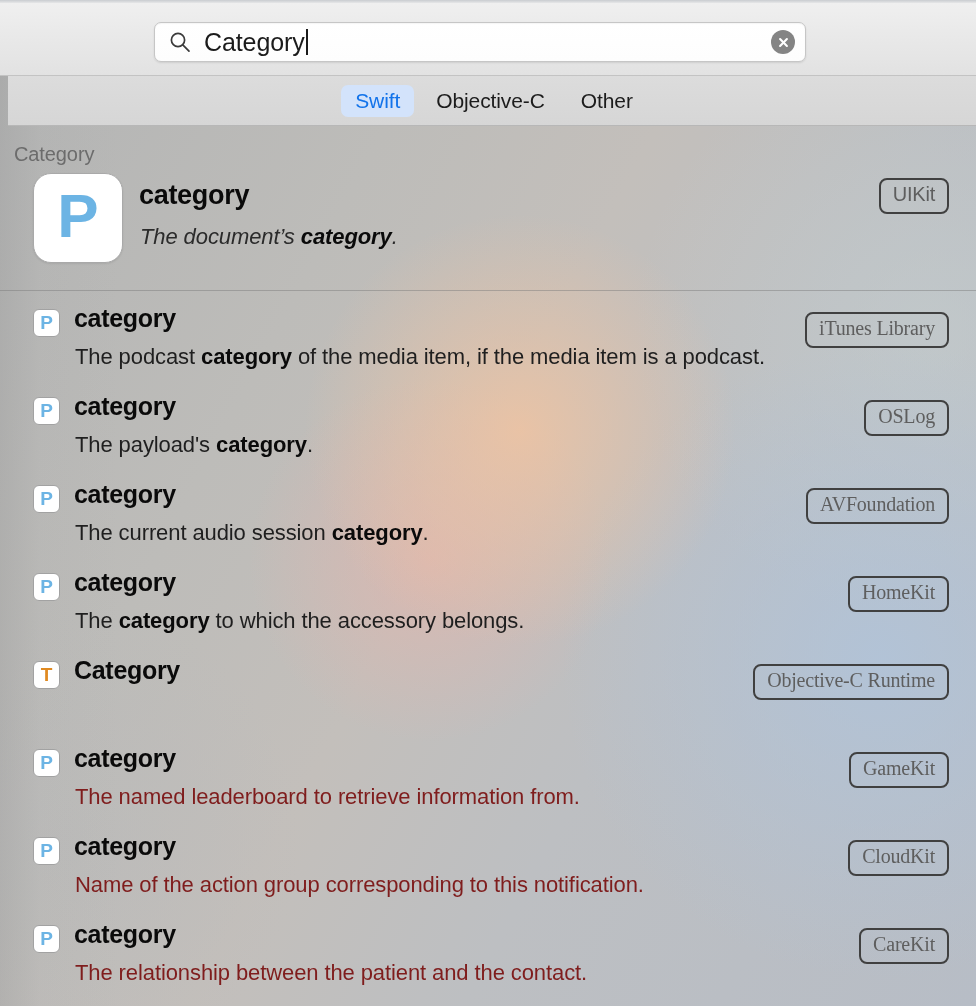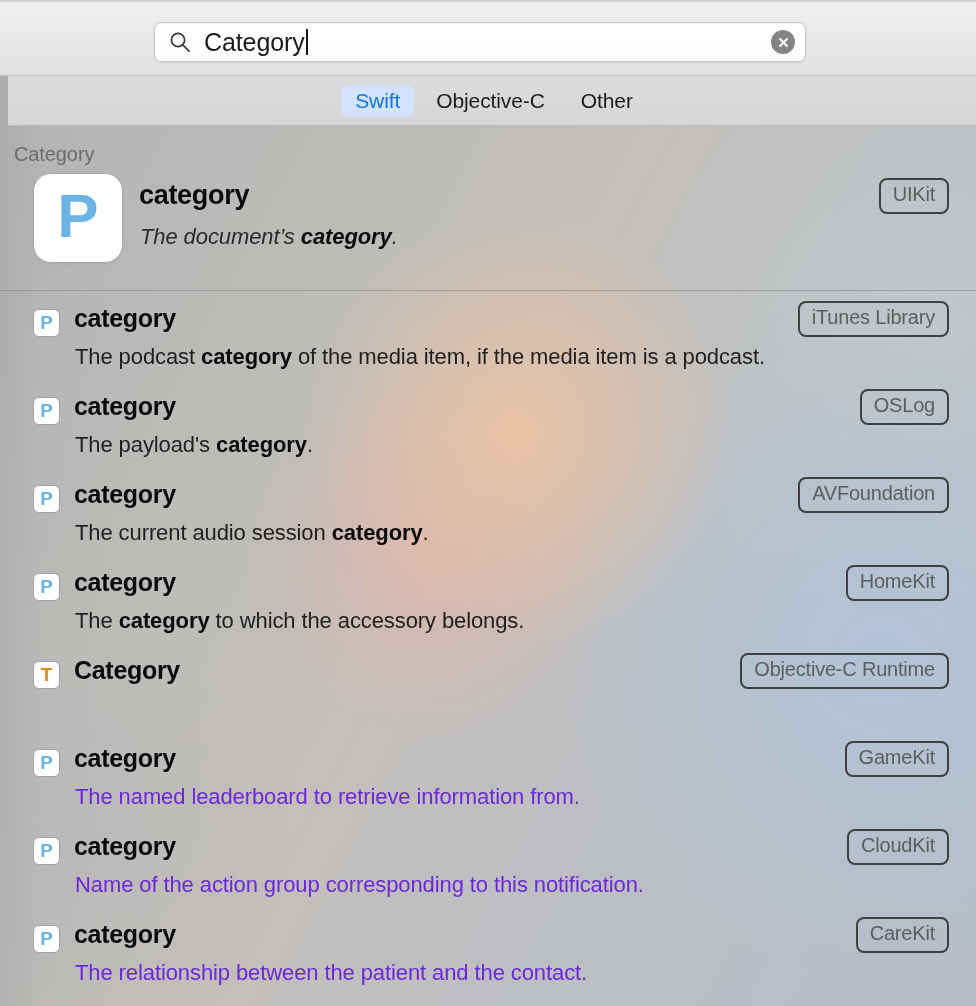--- a/index.html
+++ b/index.html
@@ -251,23 +251,23 @@
     color: #0a0a0a;
     letter-spacing: -0.3px;
   }
   .row-desc {
     position: absolute;
     left: 75px; top: 53px;
     font-size: 22px;
     letter-spacing: -0.1px;
   }
   .row-desc.tone-dark { color: #1f1f1f; }
-  .row-desc.tone-light { color: #6d28d9; }
+  .row-desc.tone-light { color: #7f1d1d; }
   .row-desc b { color: #0a0a0a; font-weight: bold; }
-  .row-badge { top: 10px; }
+  .row-badge { top: 21px; font-family: Liberation Serif, serif; }
 </style>
 </head>
 <body>
 
 <div id="app">
 
   <div id="backdrop"></div>
 
   <div id="toolbar">
     <div id="toolbar-topline"></div>

